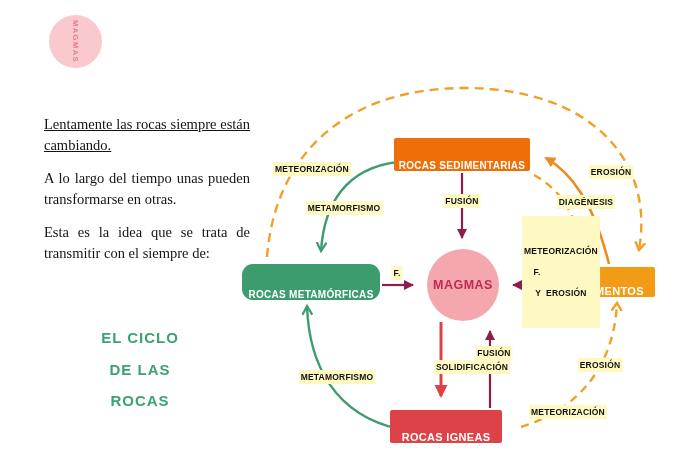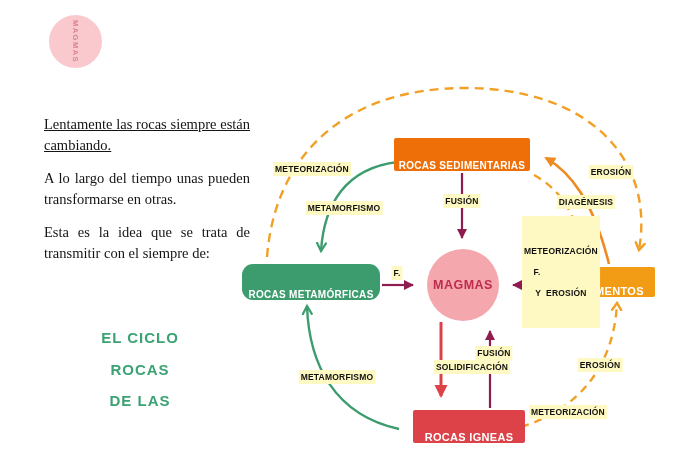--- a/index.html
+++ b/index.html
@@ -21,21 +21,21 @@
   .cycle-title{position:absolute;left:52px;top:306px;width:176px;text-align:center;
                color:#3ba273;font-weight:bold;font-size:15px;line-height:31.5px;letter-spacing:1px;margin-top:16px;}
 
   
   .node{position:absolute;display:flex;align-items:flex-end;justify-content:center;
         color:#ffffff;font-weight:bold;font-size:10px;letter-spacing:0.3px;
         white-space:nowrap;border-radius:2px;}
   .node-sedimentarias{left:394px;top:138px;width:136px;height:33px;background:#ee6f08;}
   .node-metamorficas {left:242px;top:264px;width:138px;height:36px;background:#3d9c6e;border-radius:11px;}
   .node-sedimentos   {left:557px;top:267px;width:98px;height:30px;background:#f29c16;font-size:11px;}
-  .node-igneas       {left:413px;top:410px;width:112px;height:33px;background:#dc4247;font-size:11px;}
+  .node-igneas       {left:390px;top:410px;width:112px;height:33px;background:#dc4247;font-size:11px;}
   .magmas{position:absolute;left:427px;top:249px;width:72px;height:72px;border-radius:50%;
           background:#f5a7ae;display:flex;align-items:center;justify-content:center;
           color:#be2b4e;font-weight:bold;font-size:12.5px;letter-spacing:0.5px;}
 
   
   .lab{position:absolute;transform:translateX(-50%);font-size:8.5px;font-weight:bold;
        color:#111;letter-spacing:0.2px;white-space:pre;background:#fef9c3;padding:0 2px;
        text-align:center;line-height:14px;}
 
   svg.wires{position:absolute;left:0;top:0;pointer-events:none;}
@@ -48,22 +48,22 @@
   <div class="badge">
     <span>MAGMAS</span>
   </div>
 
   <div class="para para1">Lentamente las rocas siempre están cambiando.</div>
   <div class="para para2">A lo largo del tiempo unas pueden transformarse en otras.</div>
   <div class="para para3">Esta es la idea que se trata de transmitir con el siempre de:</div>
 
   <div class="cycle-title">
     <div>EL CICLO</div>
+    <div>DE LAS</div>
     <div>ROCAS</div>
-    <div>DE LAS</div>
   </div>
 
   <svg class="wires" width="691" height="450" viewBox="0 0 691 450">
     <defs>
       <marker id="aGreen" markerUnits="userSpaceOnUse" markerWidth="16" markerHeight="14" refX="9" refY="5.5" orient="auto">
         <path d="M1,1 L9,5.5 L1,10" fill="none" stroke="#3d9c6e" stroke-width="2.2" stroke-linecap="round"></path>
       </marker>
       <marker id="aDash" markerUnits="userSpaceOnUse" markerWidth="16" markerHeight="14" refX="8" refY="5.5" orient="auto">
         <path d="M1,1 L8,5.5 L1,10" fill="none" stroke="#f2a025" stroke-width="2.4" stroke-linecap="round"></path>
       </marker>

